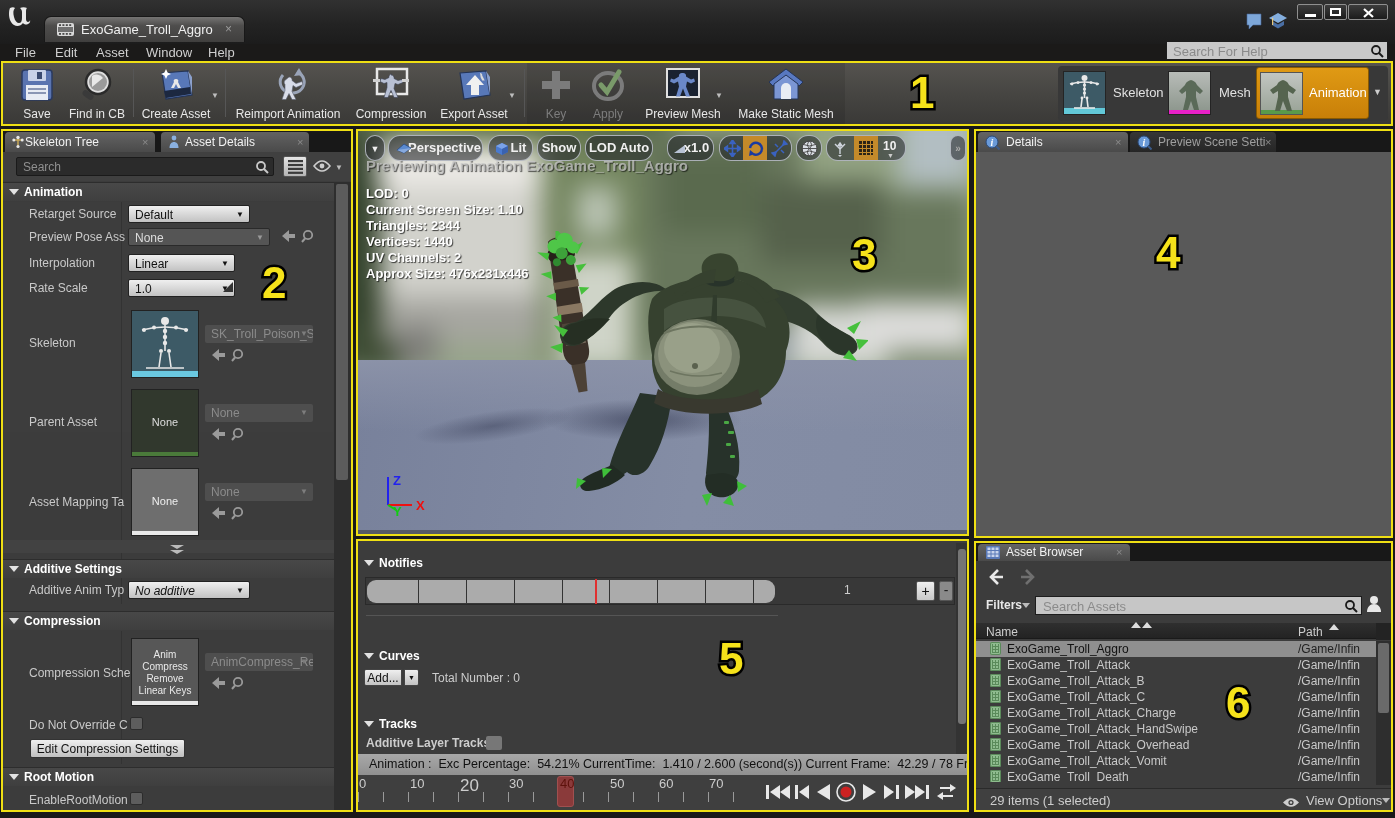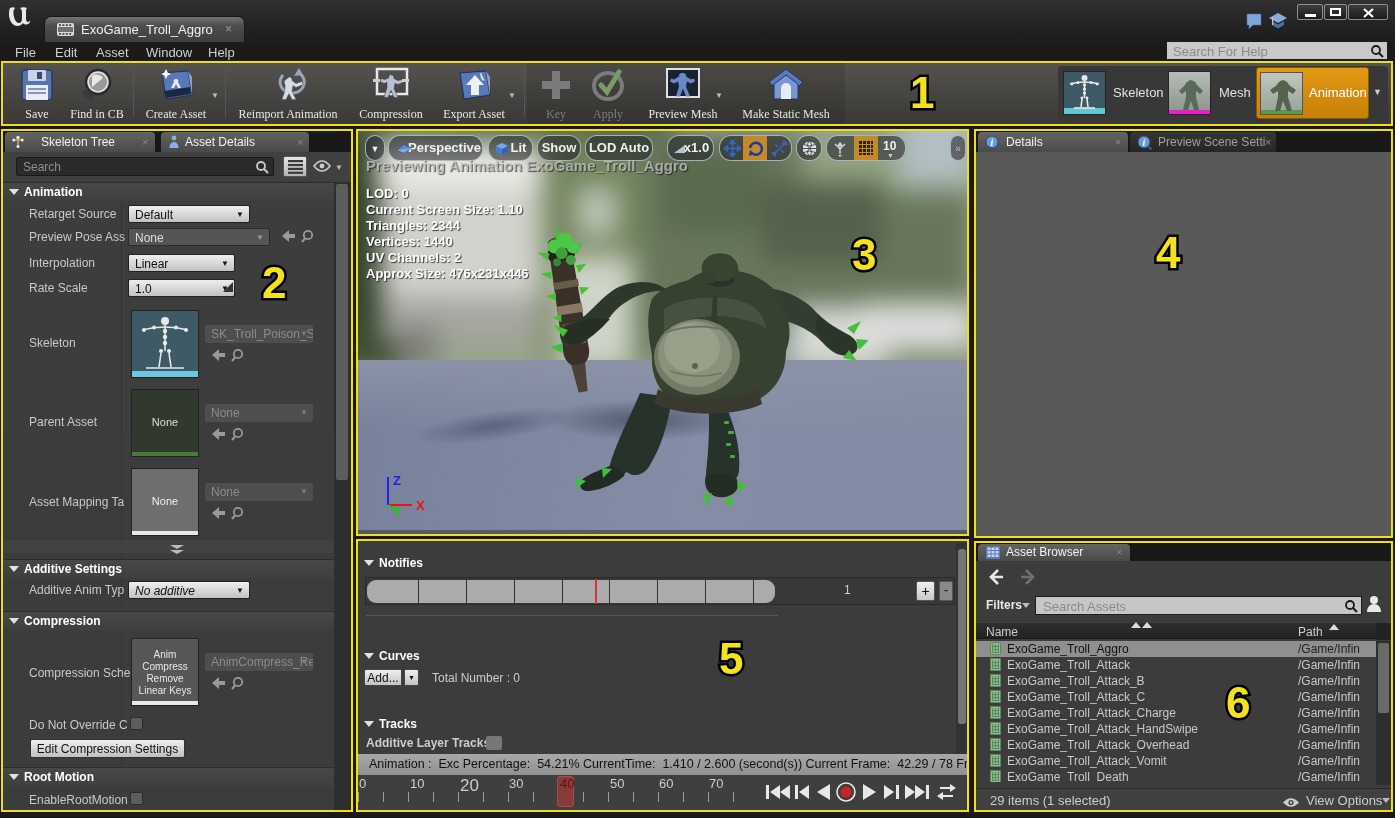--- a/index.html
+++ b/index.html
@@ -12,21 +12,21 @@
   font-family:"Liberation Sans", sans-serif; z-index:50; }
 
 #titlebar { position:absolute; top:0; left:0; width:1395px; height:44px;
   background:linear-gradient(#313131,#232323 55%,#1c1c1c); }
 #menubar { position:absolute; top:44px; left:0; width:1395px; height:17px; background:#1b1a19; }
 .menuitem { position:absolute; top:0; color:#cfcfcf; font-size:13px; line-height:17px; }
 
 #toolbar { position:absolute; top:61px; left:1px; width:1392px; height:65px;
   background:linear-gradient(#55534f,#454441 55%,#3a3937); border:2px solid #efdf14; }
 .tbtn { position:absolute; top:4px; text-align:center; color:#e8e8e8; font-size:12px; }
-.tbtn .lbl { margin-top:1px;font-family:Liberation Serif, serif; }
+.tbtn .lbl { margin-top:1px; }
 .tbtn.dim { color:#7d7d7d; }
 .tsep { position:absolute; top:6px; width:1px; height:48px; background:#2e2e2e; border-right:1px solid #565656; }
 
 .panel { position:absolute; border:2px solid #efdf14; background:#3c3c3c; }
 .tabbar { position:absolute; left:0; top:0; right:0; height:21px; background:#181818; }
 .tab { position:absolute; top:1px; height:20px; border-radius:4px 4px 0 0;
   color:#d8d8d8; font-size:12px; line-height:20px; }
 .tab.active { background:linear-gradient(#646464,#4a4a4a); color:#f2f2f2; }
 .tab.inactive { background:linear-gradient(#363636,#262626); color:#9f9f9f; }
 .tab .x { color:#8a8a8a; font-size:11px; }
@@ -281,21 +281,21 @@
         <svg class="abs" style="left:6px; top:3px;" width="14" height="14" viewBox="0 0 14 14">
           <g stroke="#cfae5a" stroke-width="1.4" fill="#e8e8e8">
             <line x1="7" y1="3" x2="7" y2="11"></line>
               <line x1="3" y1="5" x2="11" y2="5"></line>
             <circle cx="7" cy="2.5" r="1.7" stroke="none"></circle>
               <circle cx="2.8" cy="5" r="1.5" stroke="none"></circle>
               <circle cx="11.2" cy="5" r="1.5" stroke="none"></circle>
             <circle cx="7" cy="11.5" r="1.6" stroke="none"></circle>
           </g>
         </svg>
-        <span style="margin-left:36px;">Skeleton Tree</span>
+        <span style="margin-left:20px;">Skeleton Tree</span>
         <span class="x abs" style="left:137px;">×</span>
       </div>
       <div class="tab active" style="left:158px; width:148px; background:linear-gradient(#626262,#4a4a4a);">
         <svg class="abs" style="left:7px; top:3px;" width="12" height="14" viewBox="0 0 12 14">
           <circle cx="6" cy="3" r="2.4" fill="#8ab0e0"></circle>
           <path d="M1.5,13 c0,-4 2,-6 4.5,-6 c2.5,0 4.5,2 4.5,6 z" fill="#8ab0e0"></path>
         </svg>
         <span style="margin-left:24px;">Asset Details</span>
         <span class="x abs" style="left:136px;">×</span>
       </div>

